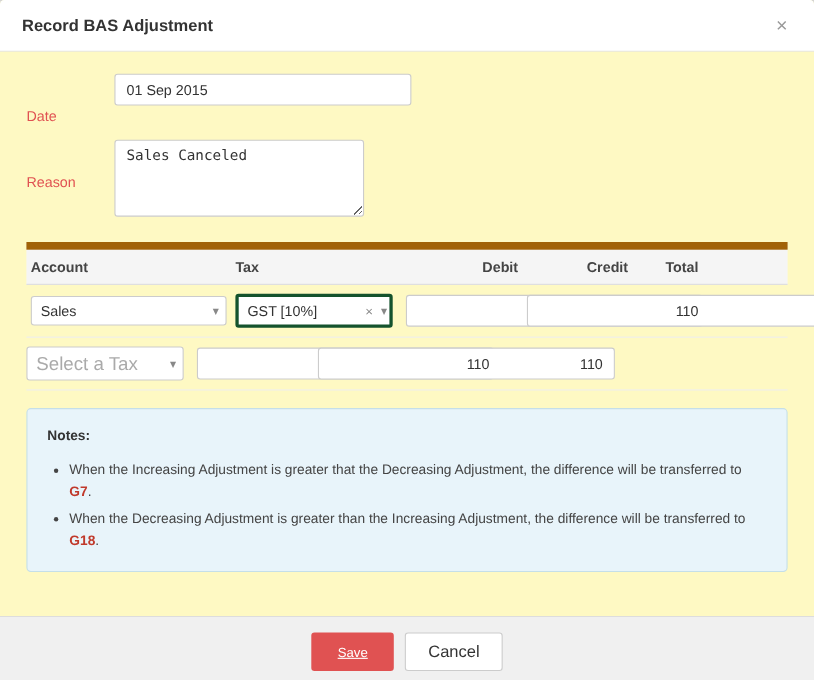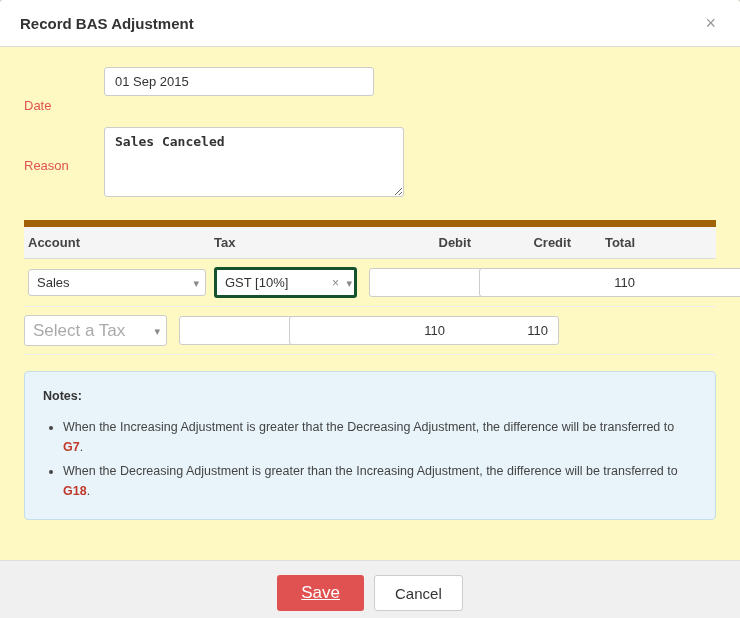--- a/index.html
+++ b/index.html
@@ -71,22 +71,21 @@
       border: 1px solid #ccc;
       border-radius: 3px;
       font-size: 13px;
       color: #333;
       background: #fff;
       outline: none;
     }
     textarea {
       height: 70px;
       resize: vertical;
-      width: 300px;
-      font-weight: bold;
+      width: 227px;
     }
     .table-section {
       margin-top: 20px;
       margin-bottom: 16px;
     }
     .table-header {
       display: flex;
       align-items: center;
       padding: 8px 0;
       border-top: 7px solid #a16207;
@@ -255,21 +254,21 @@
       justify-content: center;
       gap: 10px;
       border-radius: 0 0 4px 4px;
     }
     .btn-save {
       background: #e05252;
       color: #fff;
       border: none;
       border-radius: 3px;
       padding: 8px 24px;
-      font-size: 17px;
+      font-size: 12px;
       cursor: pointer;
       font-weight: 500;
       text-decoration: underline;
     }
     .btn-cancel {
       background: #fff;
       color: #333;
       border: 1px solid #ccc;
       border-radius: 3px;
       padding: 8px 20px;

